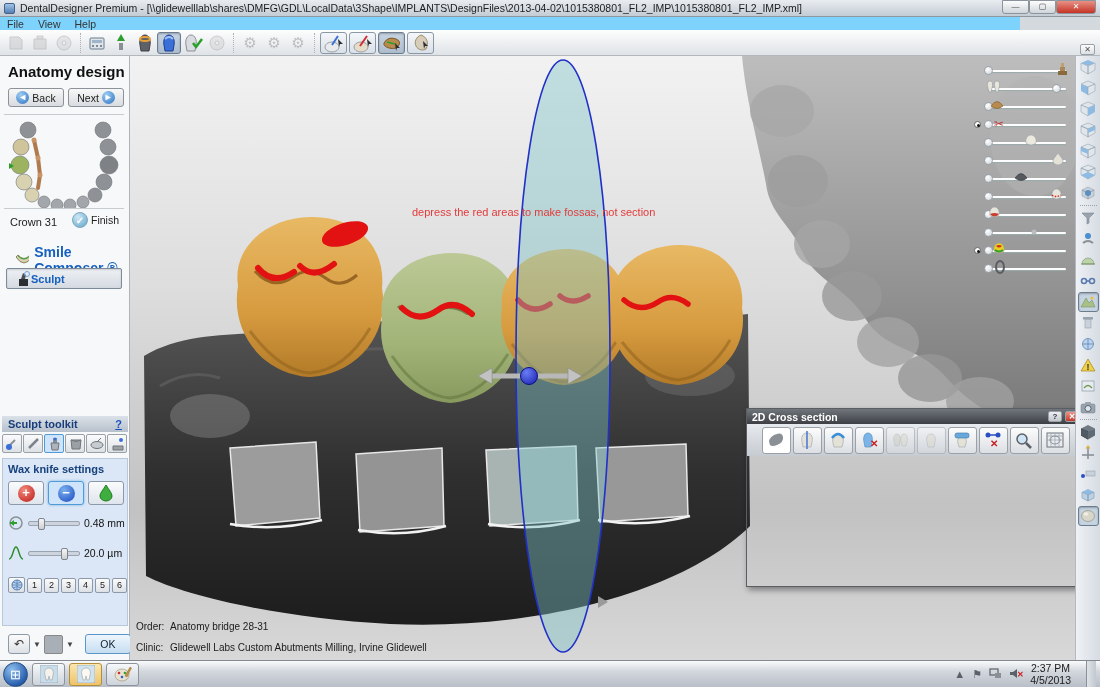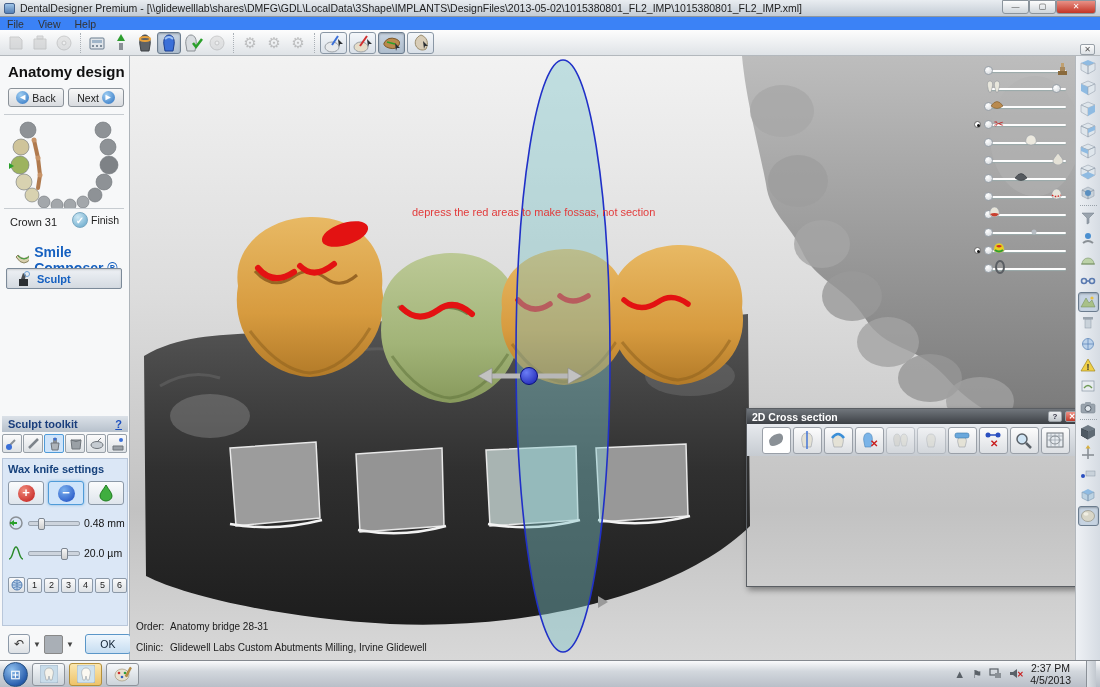--- a/index.html
+++ b/index.html
@@ -13,21 +13,21 @@
     background:linear-gradient(#e9edf1,#c3cbd4); border-bottom:1px solid #8e979e;
     display:flex; align-items:center; }
   #win-icon { width:11px; height:11px; margin:0 5px 0 4px; background:linear-gradient(#9fc4e8,#5580b5);
     border:1px solid #44618c; border-radius:2px; }
   #title-text { font-size:10.5px; color:#1c1c1c; white-space:nowrap; overflow:hidden; flex:1; }
   .winbtn { width:27px; height:14px; margin-top:-2px; border:1px solid #8b949c; border-radius:0 0 3px 3px;
     background:linear-gradient(#fdfdfd,#cfd5da); color:#444; font-size:8px; line-height:12px; text-align:center; }
   .winbtn.close { width:40px; background:linear-gradient(#e89186,#c43425); color:#fff; margin-right:4px; }
 
   
-  #menubar { left:0; top:17px; width:1100px; height:13px; background:#3b82f6; display:flex; align-items:center;text-align:center; }
+  #menubar { left:0; top:17px; width:1020px; height:13px; background:#7dd3fc; display:flex; align-items:center;text-align:center; }
   .menu-item { padding:0 7px; color:#333; font-size:10.5px; }
   #doc-close { position:absolute; right:5px; top:1px; width:15px; height:11px; border:1px solid #98a0a8;
     background:linear-gradient(#fcfcfc,#dde1e5); color:#555; font-size:8px; line-height:9px; text-align:center; border-radius:2px; }
 
   
   #toolbar { left:0; top:30px; width:1100px; height:26px;
     background:linear-gradient(#fdfdfd,#dfe3e7); border-bottom:1px solid #b3b8bd; display:flex; align-items:center; padding-left:4px; }
   .tb-sep { width:1px; height:20px; margin:0 4px; border-left:1px dotted #aab0b6; }
   .tb-icon { width:24px; height:22px; display:flex; align-items:center; justify-content:center; border-radius:3px; }
   .tb-icon.disabled { opacity:.4; filter:grayscale(1); }
@@ -43,21 +43,21 @@
     color:#fff; font-size:9px; line-height:13px; text-align:center; }
   .hr { position:absolute; left:4px; width:120px; border-top:1px solid #c7ccd1; }
   #crown-label { left:10px; top:160px; font-size:11px; color:#222; }
   #finish-btn { left:72px; top:156px; display:flex; align-items:center; gap:3px; font-size:10.5px; color:#222; }
   #finish-check { width:16px; height:16px; border-radius:50%; background:radial-gradient(circle at 35% 30%,#cfe9f5,#5fa3c8);
     color:#fff; font-weight:bold; font-size:10px; line-height:16px; text-align:center; border:1px solid #7aa8c2; }
   #smile-row { left:14px; top:188px; display:flex; align-items:center; gap:5px; }
   #smile-label { color:#1560c0; font-weight:bold; font-size:14px; }
   #sculpt-btn { left:6px; top:212px; width:116px; height:21px; border:1px solid #7c8a99;
     background:linear-gradient(#eef1f5,#d4dae1); box-shadow:inset 0 1px 2px rgba(0,0,0,.15); border-radius:2px;
-    display:flex; align-items:center; gap:6px; padding-left:8px; }
+    display:flex; align-items:center; padding-left:8px; }
   #sculpt-label { color:#1560c0; font-weight:bold; font-size:11px; }
 
   #toolkit-header { left:2px; top:360px; width:126px; height:16px; background:linear-gradient(#dbe1e8,#b7c1cc);
     display:flex; align-items:center; justify-content:space-between; padding:0 6px; }
   #toolkit-title { font-weight:bold; font-size:11px; color:#1a3e7c; }
   #toolkit-help { color:#1c4fbf; font-weight:bold; font-size:11px; text-decoration:underline; }
   #toolkit-row { left:2px; top:378px; display:flex; gap:1px; }
   .tk-btn { width:20px; height:19px; border:1px solid #98a0a8; border-radius:2px;
     background:linear-gradient(#fbfbfb,#dde1e5); display:flex; align-items:center; justify-content:center; }
   .tk-btn.selected { border-color:#4f9bd8; background:#cfe4fa; }
@@ -141,21 +141,21 @@
 
   svg text { font-family:"Liberation Sans", sans-serif; }
 </style>
 </head>
 <body>
 
 <div id="app">
 
   <div id="titlebar" class="abs">
     <div id="win-icon"></div>
-    <div id="title-text">DentalDesigner Premium - [\\glidewelllab\shares\DMFG\GDL\LocalData\3Shape\IMPLANTS\DesignFiles\2013-05-02\1015380801_FL2_IMP\1015380801_FL2_IMP.xml]</div>
+    <div id="title-text">DentalDesigner Premium - [\\glidewelllab\shares\DMFG\GDL\LocalData\3Shape\IMPLANTS\DesignFiles\2013-04-02\1015380801_FL2_IMP\1015380801_FL2_IMP.xml]</div>
     <div class="winbtn">—</div>
     <div class="winbtn">▢</div>
     <div class="winbtn close">✕</div>
   </div>
 
   <div id="menubar" class="abs">
     <span class="menu-item">File</span>
     <span class="menu-item">View</span>
     <span class="menu-item">Help</span>
   </div>

